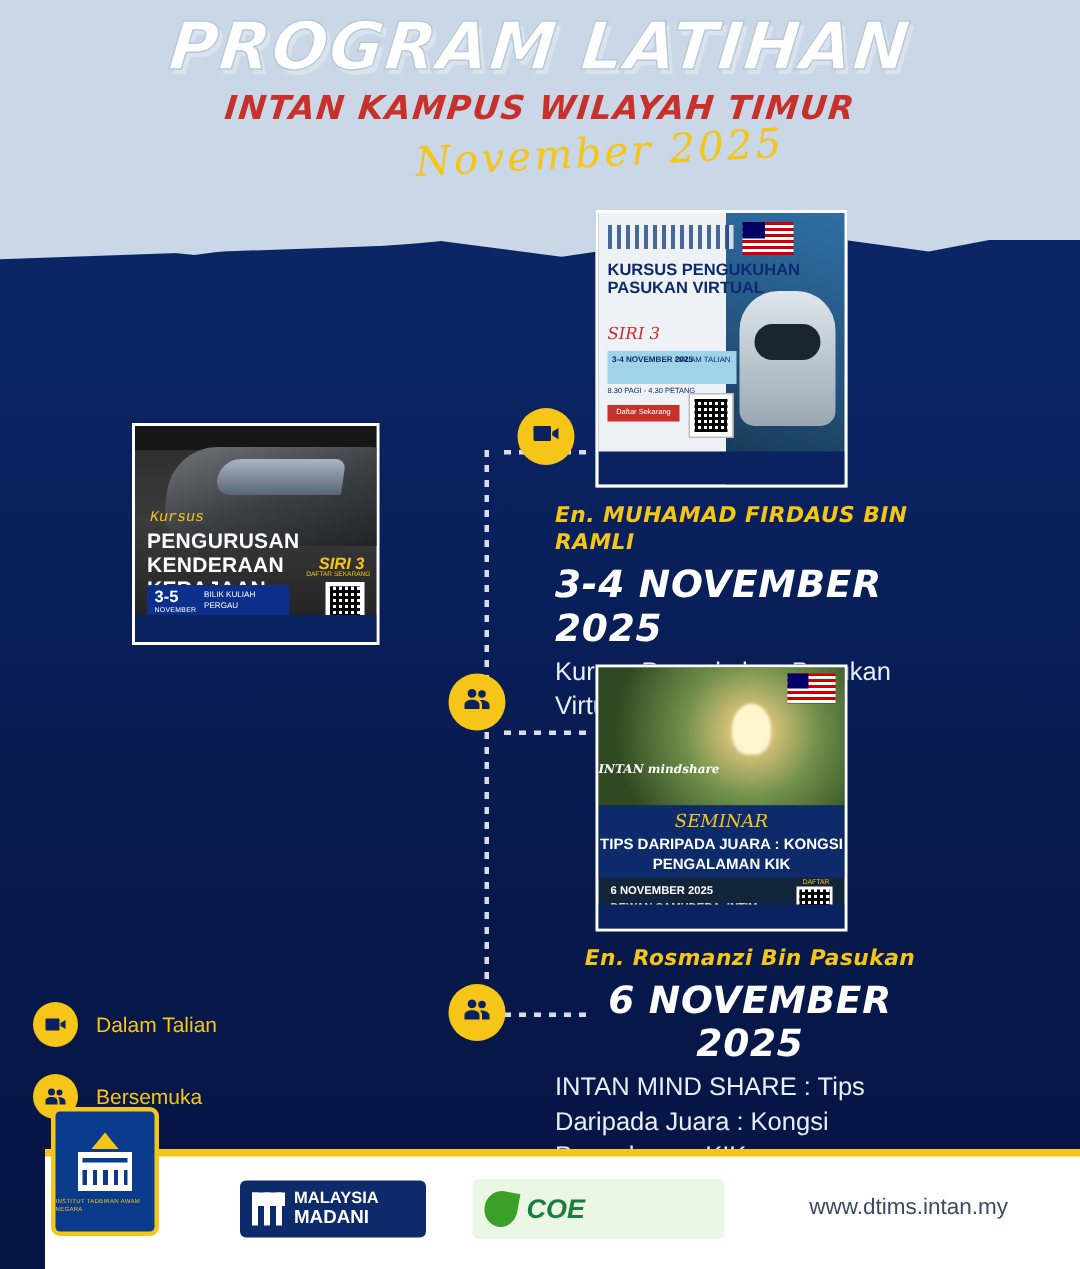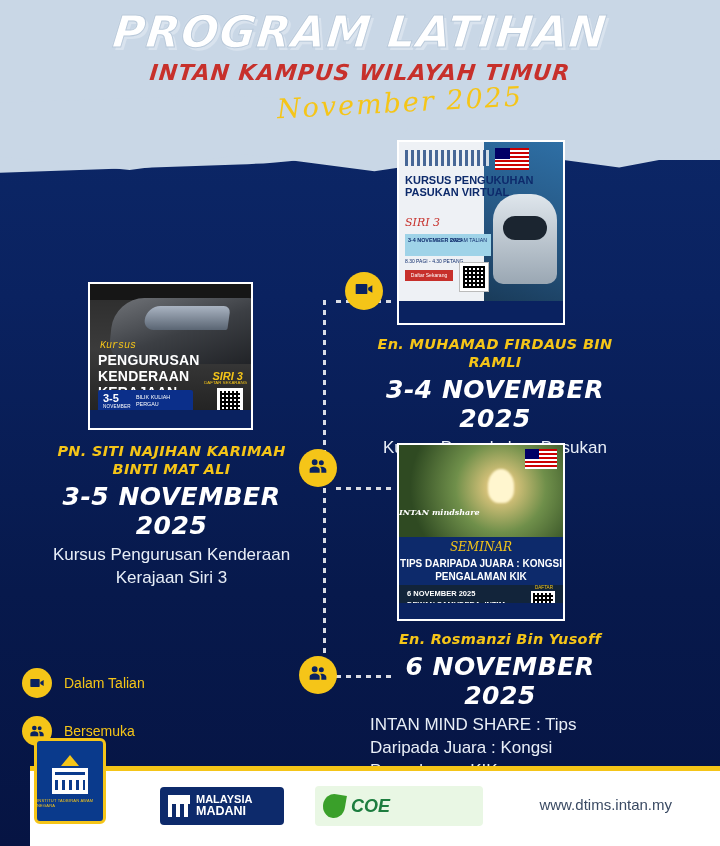--- a/index.html
+++ b/index.html
@@ -108,21 +108,21 @@
   .ev-date {
     font-family: "DejaVu Sans", sans-serif;
     font-weight: bold; font-style: italic;
     font-size: 25px; color: #ffffff; letter-spacing: .5px;
     margin-top: 4px;
   }
   .ev-name {
     font-size: 17px; color: #e8eef7; line-height: 1.35; margin-top: 4px;
     font-family: "Liberation Sans", sans-serif;
   }
-  .ev-center { text-align: center; }
+  .ev-center { }
 
   
   .thumb {
     position: absolute;
     border: 2px solid #ffffff;
     overflow: hidden;
     background: #111;
   }
   
   .pA { left: 88px; top: 282px; width: 165px; height: 148px; background:
@@ -308,25 +308,20 @@
     <div class="dband">
       <div class="d1">3-5</div>
       <div class="d2">NOVEMBER</div>
       <div class="d3">BILIK KULIAH PERGAU</div>
     </div>
     <div class="time">8.30 PAGI - 4.30 PETANG</div>
     <div class="daftar">DAFTAR SEKARANG</div>
     <div class="qr"></div>
     <div class="botbar"></div>
   </div>
-  <div class="event ev-center" style="left:48px; top:442px; width:247px;">
-    <div class="ev-presenter">PN. SITI NAJIHAN KARIMAH BINTI MAT ALI</div>
-    <div class="ev-date">3-5 NOVEMBER 2025</div>
-    <div class="ev-name">Kursus Pengurusan Kenderaan Kerajaan Siri 3</div>
-  </div>
 
   <div class="thumb pB">
     <div class="lefthalf"></div>
     <div class="righthalf"></div>
     <div class="robot"></div>
     <div class="hdr"></div>
     <div class="flag"></div>
     <div class="ttl">KURSUS PENGUKUHAN PASUKAN VIRTUAL</div>
     <div class="siri">SIRI 3</div>
     <div class="dbox">
@@ -353,21 +348,21 @@
     <div class="sem">SEMINAR</div>
     <div class="ttl">TIPS DARIPADA JUARA : KONGSI PENGALAMAN KIK</div>
     <div class="info">6 NOVEMBER 2025</div>
     <div class="info" style="top:154px;">DEWAN SAMUDERA, INTIM</div>
     <div class="info" style="top:163px; font-weight:normal; font-size:6px;">8.00 PAGI - 1.00 T/HARI</div>
     <div class="daftar">DAFTAR</div>
     <div class="qr"></div>
     <div class="botbar"></div>
   </div>
   <div class="event" style="left:370px; top:630px; width:260px; text-align:center;">
-    <div class="ev-presenter">En. Rosmanzi Bin Yusoff</div>
+    <div class="ev-presenter">En. Rosmanzi Bin Pasukan</div>
     <div class="ev-date">6 NOVEMBER 2025</div>
     <div class="ev-name" style="text-align:left;">INTAN MIND SHARE : Tips Daripada Juara : Kongsi Pengalaman KIK</div>
   </div>
 
   <div class="legend">
     <div class="legend-row">
       <span class="badge-s">
         <svg viewBox="0 0 24 24">
             <path d="M3 6h12a1 1 0 0 1 1 1v10a1 1 0 0 1-1 1H3a1 1 0 0 1-1-1V7a1 1 0 0 1 1-1zm14 4.5 5-3v9l-5-3z"></path>
           </svg>

